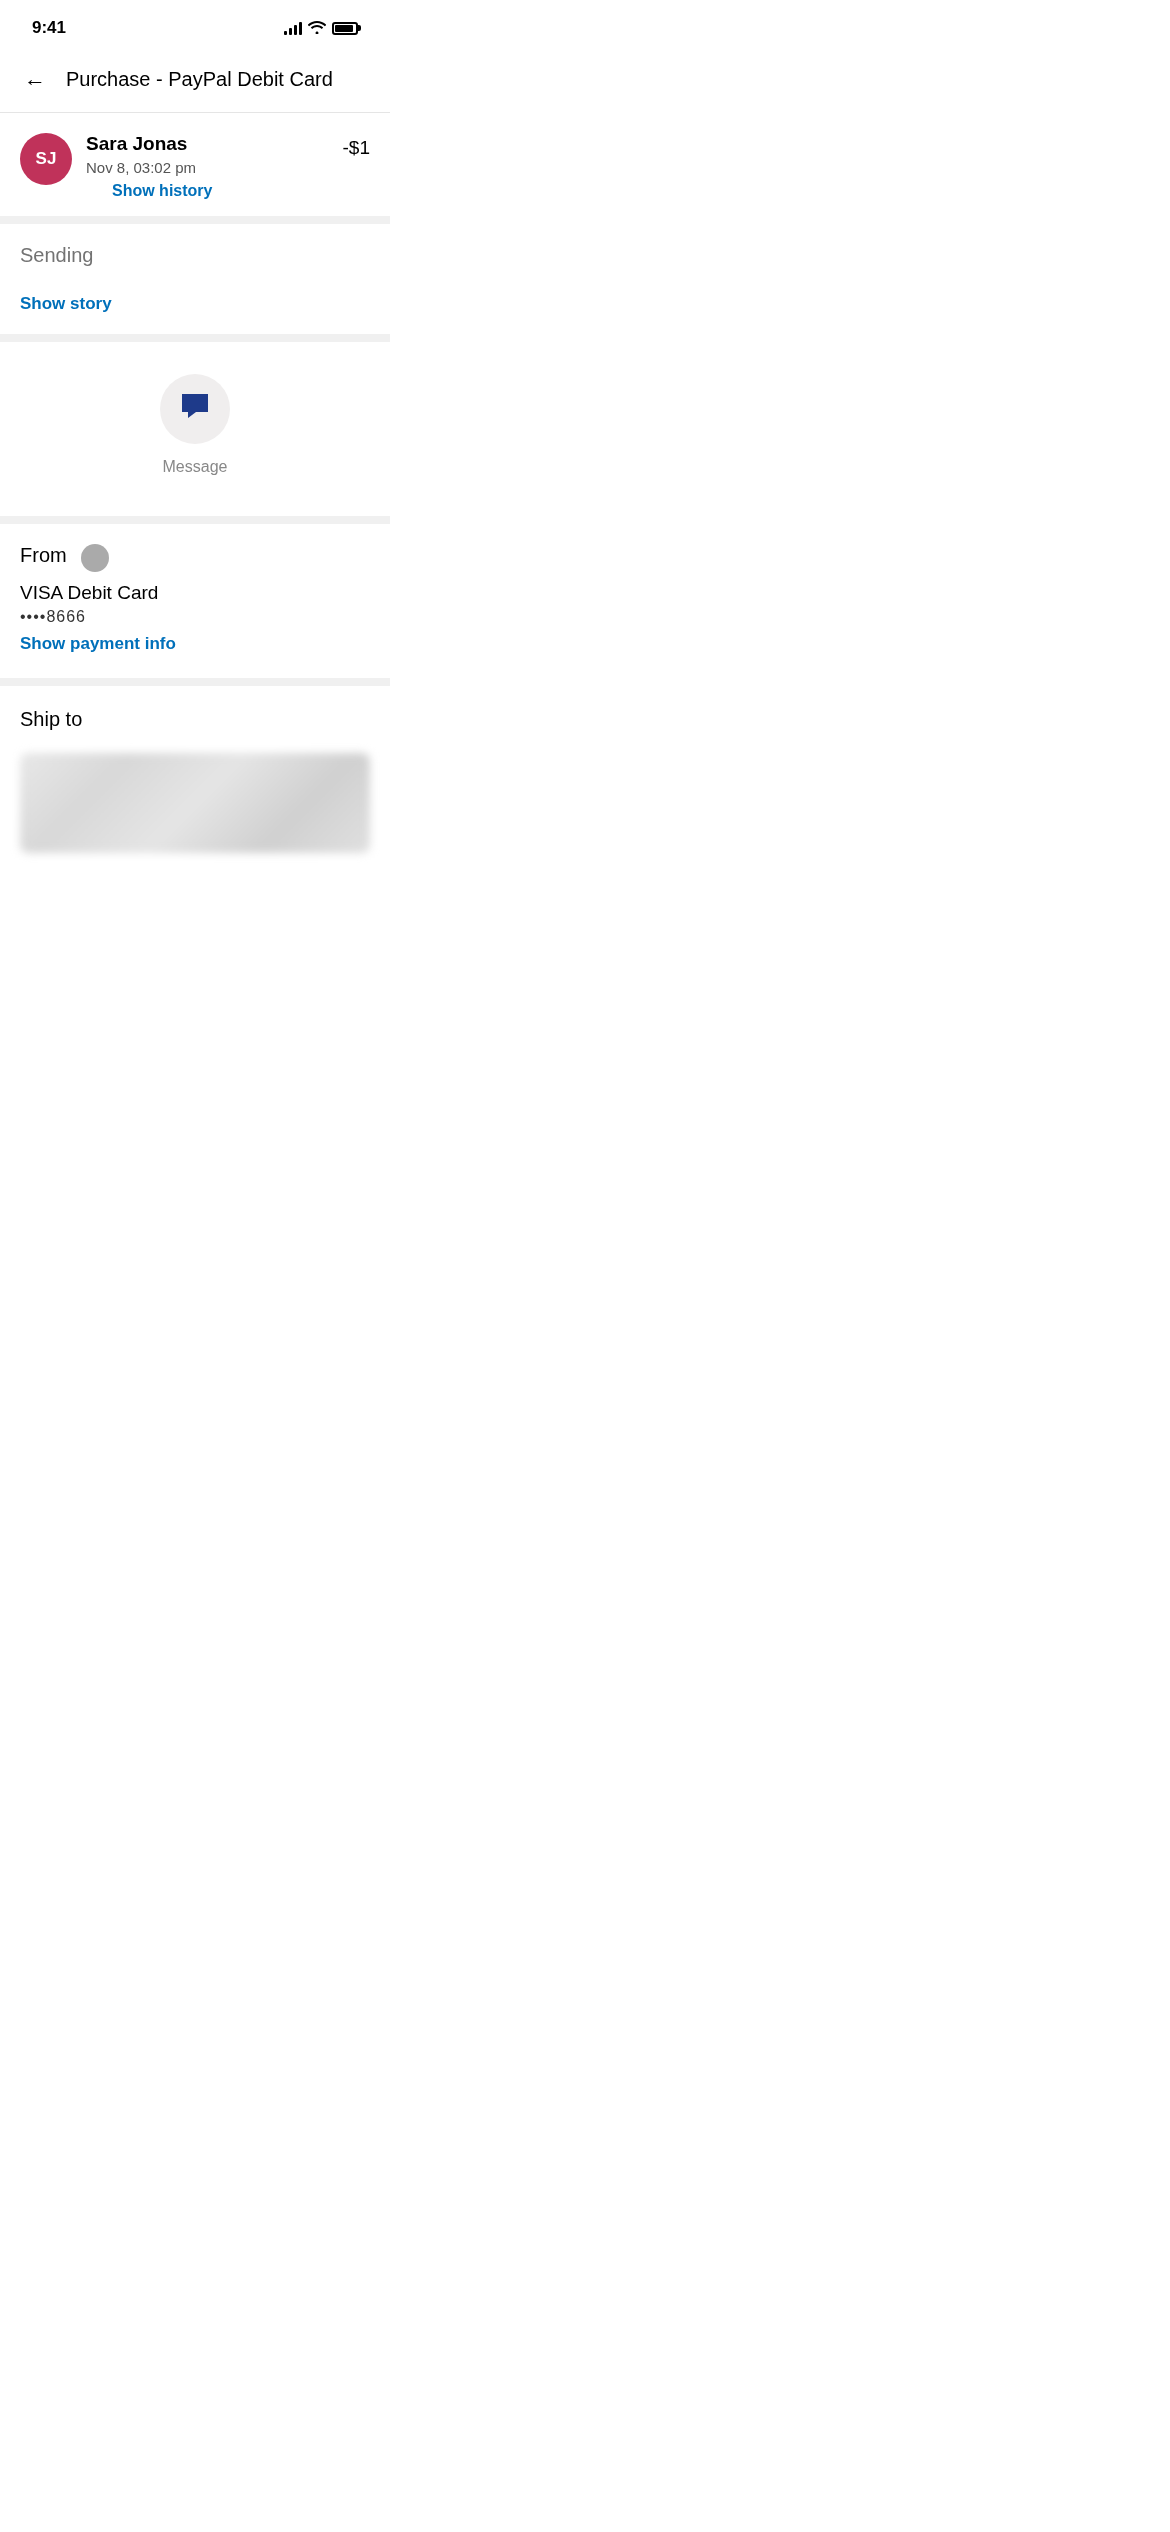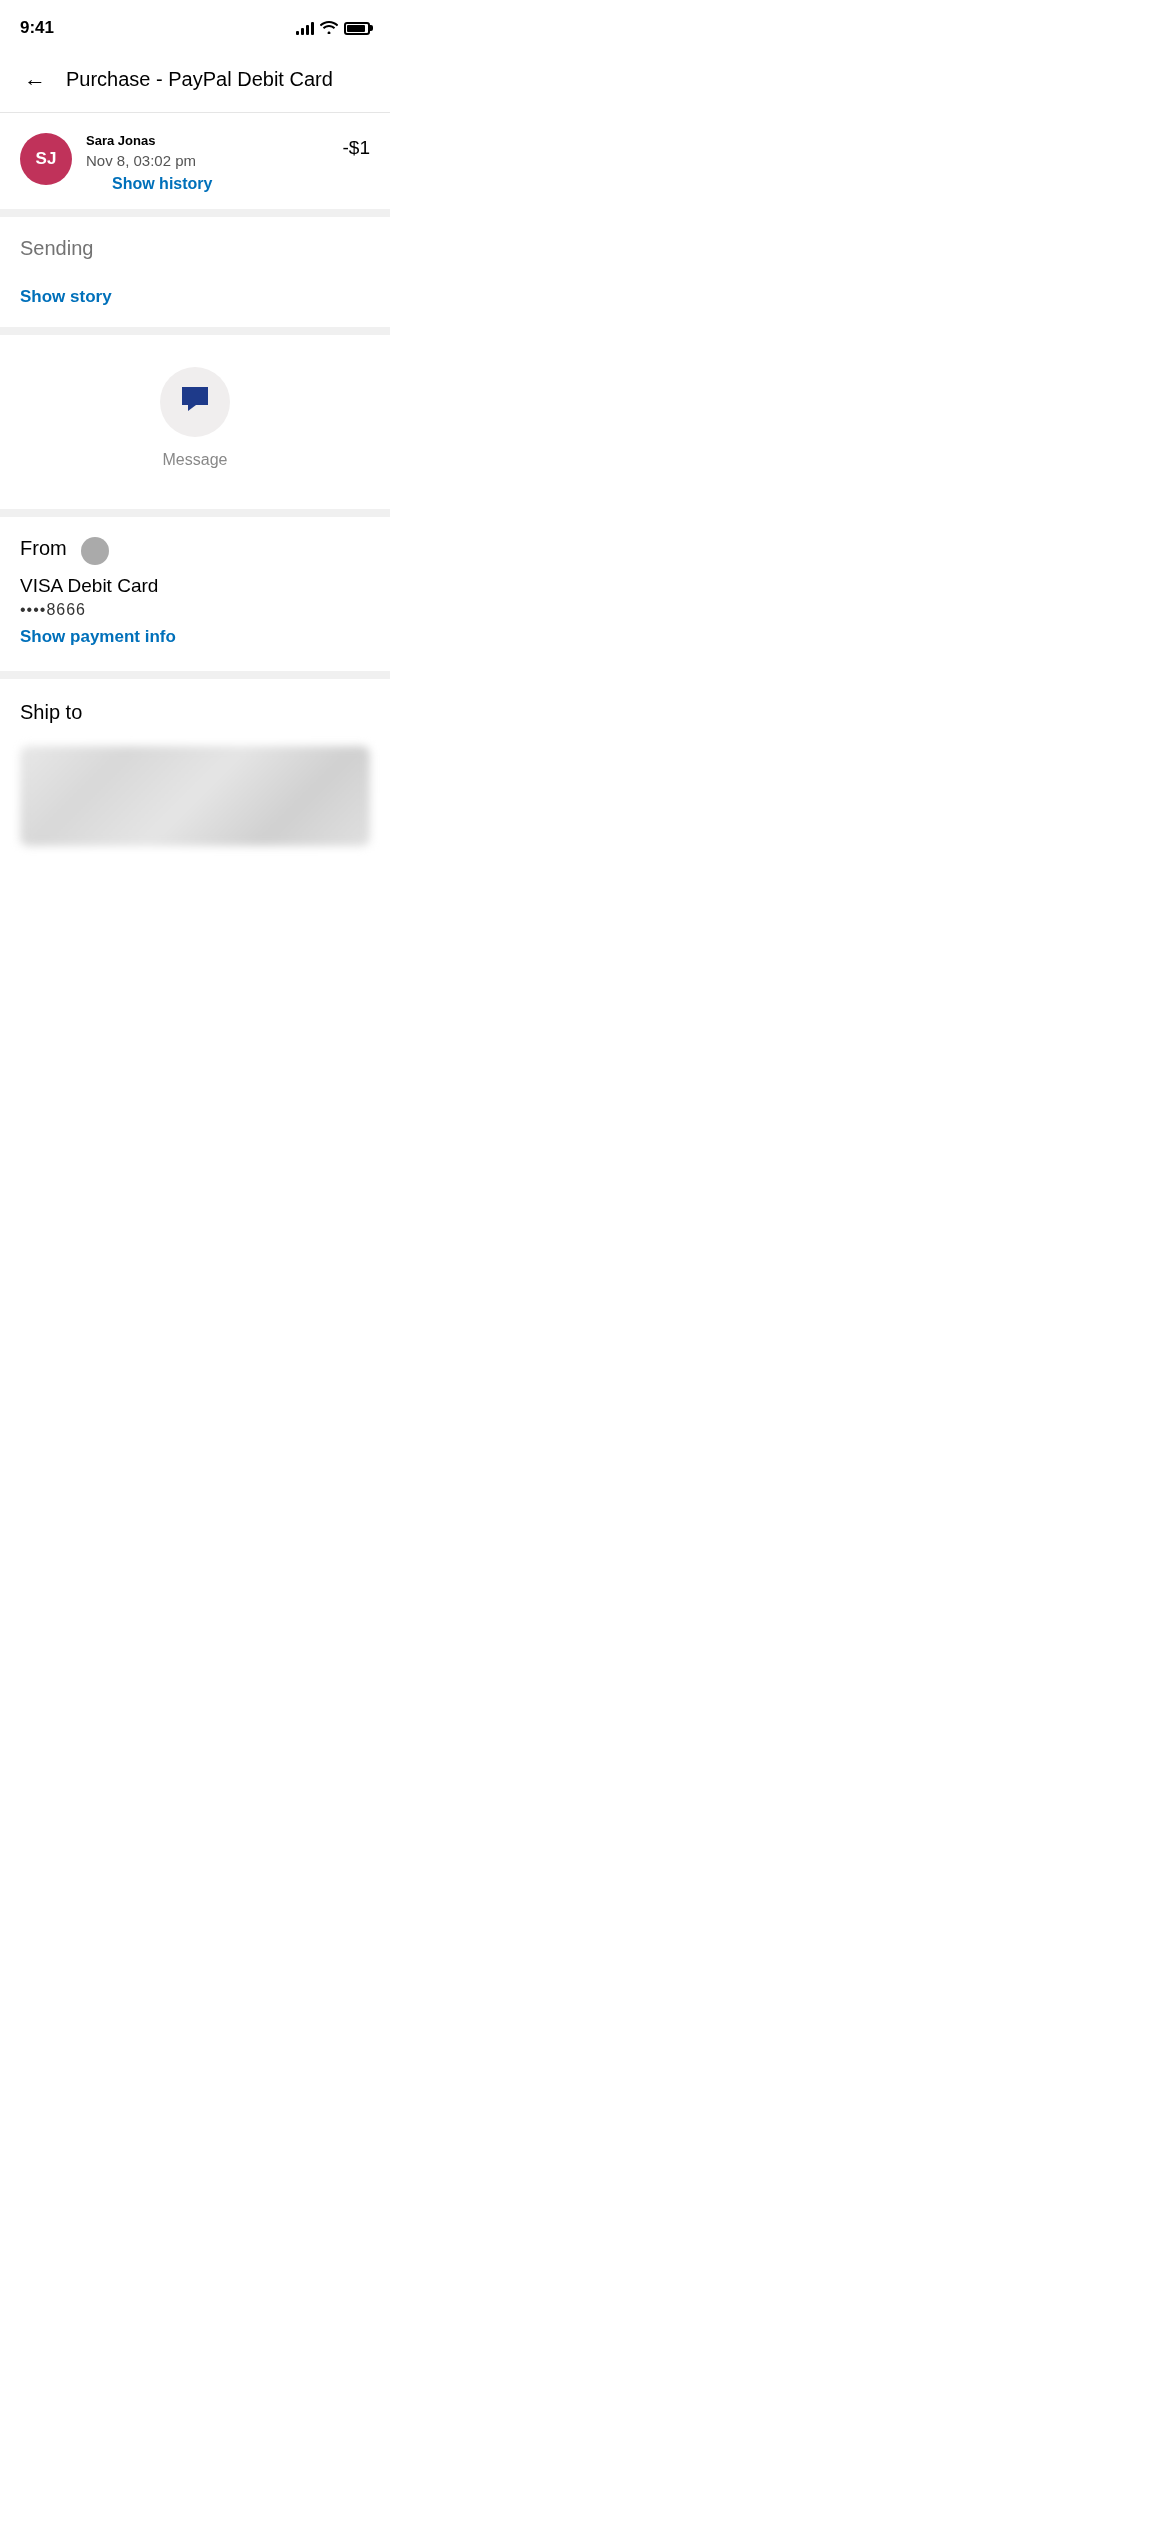--- a/index.html
+++ b/index.html
@@ -16,21 +16,21 @@
       min-height: 844px;
       overflow-x: hidden;
       position: relative;
     }
 
     
     .status-bar {
       display: flex;
       justify-content: space-between;
       align-items: center;
-      padding: 14px 20px 8px;
+      padding: 14px 32px 8px;
       height: 50px;
     }
 
     .status-time {
       font-size: 17px;
       font-weight: 600;
       color: #000;
     }
 
     .status-icons {
@@ -148,21 +148,21 @@
       flex-shrink: 0;
     }
 
     .transaction-details {
       display: flex;
       flex-direction: column;
       gap: 4px;
     }
 
     .transaction-name {
-      font-size: 13px;
+      font-size: 19px;
       font-weight: 700;
       color: #000;
     }
 
     .transaction-date {
       font-size: 15px;
       color: #555;
     }
 
     .show-history-link {

